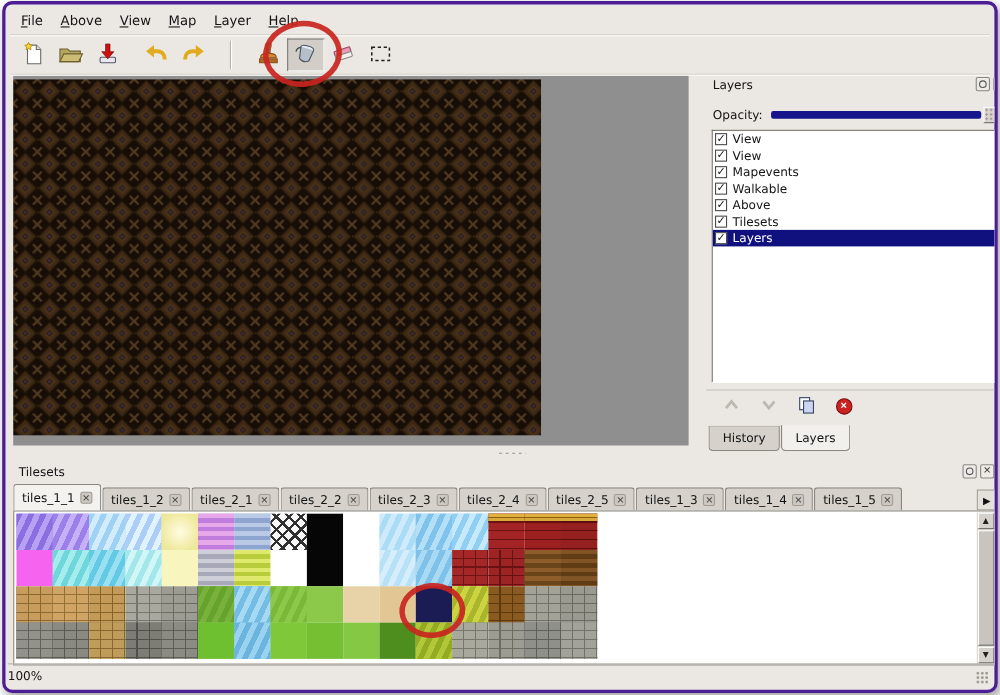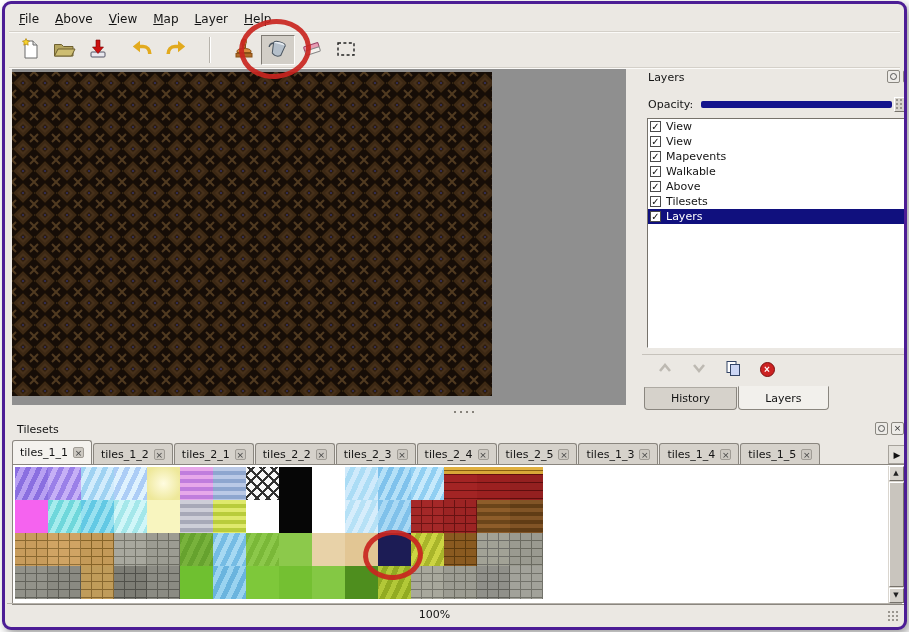--- a/index.html
+++ b/index.html
@@ -51,21 +51,21 @@
   .layer-row.selected { background:#10107e; color:#ffffff; }
   .checkbox { flex:0 0 auto; width:11px; height:11px; background:#ffffff; border:1px solid #4a4a4a;
       font-size:10px; line-height:9px; text-align:center; color:#101010; font-weight:bold; }
   .layer-name { font-size:11px; }
   .layer-buttons { position:absolute; left:0; right:0; top:285px; height:30px; border-top:1px solid #c6c2bb;
       display:flex; align-items:center; gap:12px; padding-left:12px; }
   .lbtn { width:22px; height:20px; display:flex; align-items:center; justify-content:center; background:transparent; border:none; }
   .del-circle { width:15px; height:15px; border-radius:50%; background:#cc2222; border:1px solid #7c0f0f;
       color:#fff; font-size:10px; font-weight:bold; display:flex; align-items:center; justify-content:center; line-height:1; }
   .layers-panel-tabs { position:absolute; left:2px; top:318px; height:24px; display:flex; align-items:flex-start; }
-  .ptab { padding:4px 26px; background:#d6d2cb; border:1px solid #8a867f; border-top:1px solid #aeaaa3;
+  .ptab { padding:4px 12px; background:#d6d2cb; border:1px solid #8a867f; border-top:1px solid #aeaaa3;
       border-radius:0 0 4px 4px; margin-right:1px; font-size:11px; }
   .ptab.active { background:#f2f0ec; border-top-color:#f2f0ec; margin-top:-1px; padding-top:5px; }
   
   .tilesets-panel { position:absolute; left:7px; top:417px; width:894px; height:186px; }
   .tilesets-panel .pt-label { position:absolute; left:5px; top:2px; }
   .ts-tabbar { position:absolute; left:0; top:19px; right:20px; height:24px; display:flex; align-items:flex-end; overflow:hidden; }
   .ts-tab { flex:0 0 auto; height:21px; display:flex; align-items:center; gap:5px; padding:0 7px;
       background:#d6d2cb; border:1px solid #8a867f; border-bottom:none; border-radius:3px 3px 0 0; margin-right:1px; font-size:11px; }
   .ts-tab.active { background:#f4f2ee; height:24px; position:relative; z-index:2; }
   .ts-lbl { white-space:nowrap; }
@@ -77,21 +77,21 @@
   .tile-grid { position:absolute; left:2px; top:2px; width:528px; display:grid;
       grid-template-columns:repeat(16,33px); grid-auto-rows:33px; }
   .tile { width:33px; height:33px; }
   .vscroll { position:absolute; right:1px; top:1px; bottom:1px; width:16px; background:#dad6cf;
       display:flex; flex-direction:column; align-items:center; }
   .sbtn { width:15px; height:15px; flex:0 0 auto; background:#d6d2cb; border:1px solid; border-color:#ffffff #76726b #76726b #ffffff;
       font-size:7px; line-height:1; display:flex; align-items:center; justify-content:center; color:#222; }
   .sthumb { width:15px; flex:1 1 auto; margin:1px 0; background:#c9c5be; border:1px solid; border-color:#ffffff #76726b #76726b #ffffff; }
   
   .statusbar { position:absolute; left:2px; right:2px; bottom:2px; height:22px; border-top:1px solid #b5b1aa;
-      display:flex; align-items:center; justify-content:center; padding-right:40px; font-size:11px; }
+      display:flex; align-items:center; justify-content:flex-start; padding-right:40px; font-size:11px; }
   .resize-grip { position:absolute; right:5px; bottom:5px; width:12px; height:12px;
       background-image:radial-gradient(#9a968f 1.1px, rgba(0,0,0,0) 1.2px); background-size:4px 4px; }
   
   .annot { position:absolute; border:5px solid rgba(201,37,32,.92); border-radius:50%; pointer-events:none; z-index:40; }
   .annot-tool { left:234px; top:15px; width:72px; height:60px; transform:rotate(-6deg); }
   .annot-tile { left:358px; top:526px; width:60px; height:50px; transform:rotate(-4deg); }
 </style>
 </head>
 <body>
 

